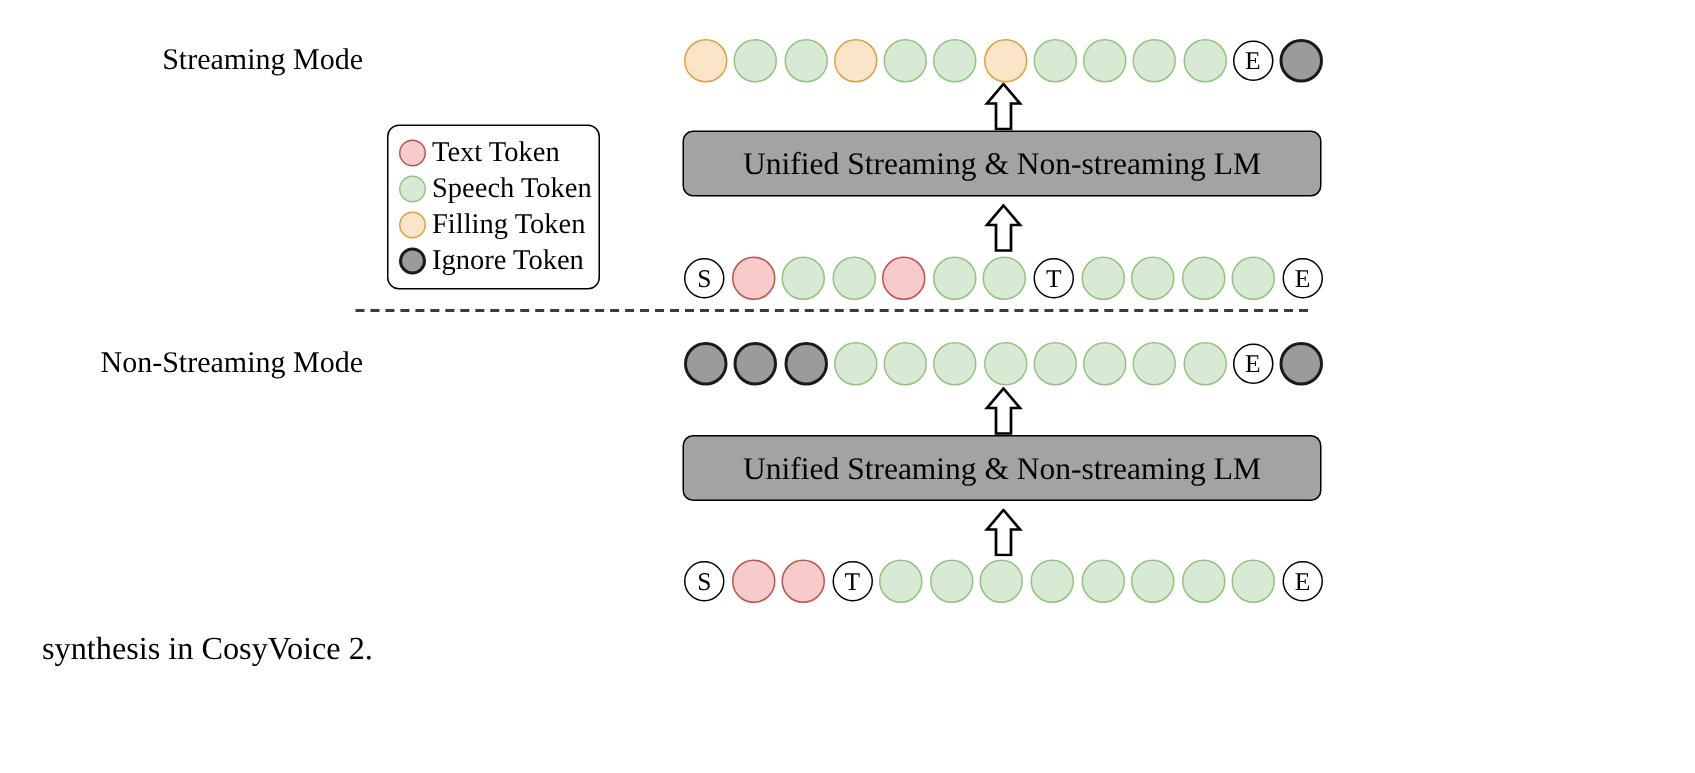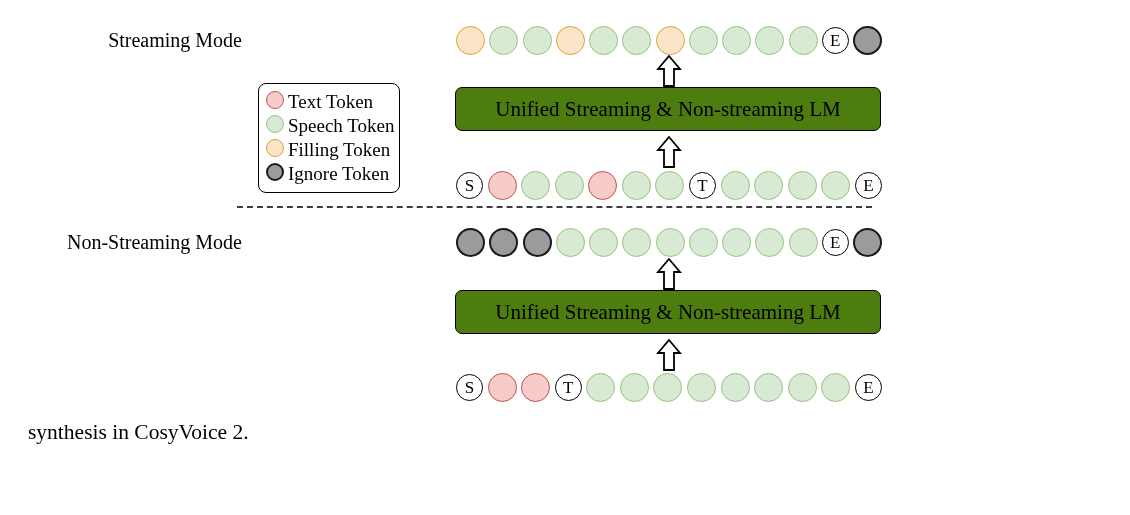--- a/index.html
+++ b/index.html
@@ -62,38 +62,38 @@
     left: 258px; top: 83px;
     width: 142px; height: 110px;
     box-sizing: border-box;
     border: 1.6px solid #000;
     border-radius: 8px;
     padding: 6px 7px;
     display: flex;
     flex-direction: column;
     justify-content: space-around;
   }
-  .legend-item { display: flex; align-items: flex-start; gap: 4px; }
+  .legend-item { display: flex; align-items: center; gap: 4px; }
   .legend-swatch {
     box-sizing: border-box;
     width: 18px; height: 18px;
     border-radius: 50%;
     flex: none;
   }
   .legend-label { font-size: 19px; white-space: nowrap; }
 
   
   .lm-box {
     position: absolute;
     left: 455px;
     width: 426px; height: 44px;
     box-sizing: border-box;
     border: 1.6px solid #000;
     border-radius: 7px;
-    background: #4d7c0f;
+    background: #a3a3a3;
     display: flex; align-items: center; justify-content: center;
     font-size: 21px;
     white-space: nowrap;
   }
   .lm-box-1 { top: 87px; }
   .lm-box-2 { top: 290px; }
 
   
   .arrow {
     position: absolute;

